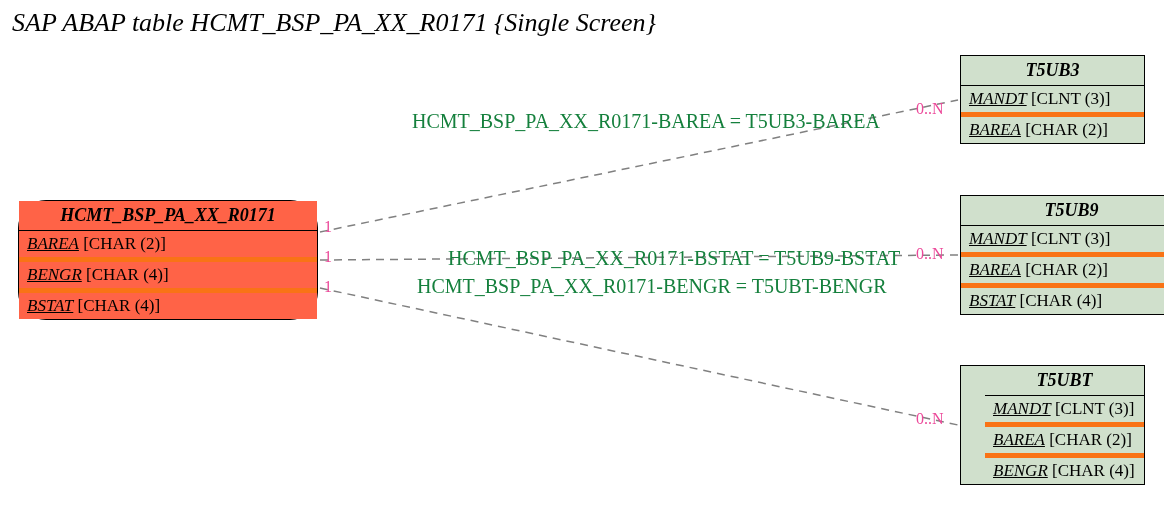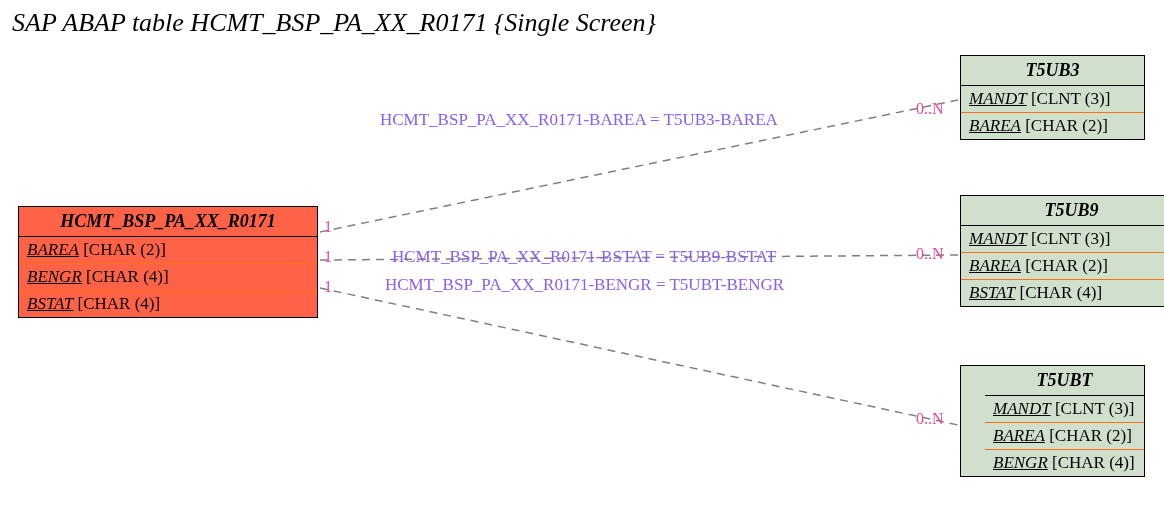--- a/index.html
+++ b/index.html
@@ -29,58 +29,59 @@
   .entity .header {
     font-weight: bold;
     text-align: center;
     padding: 4px 8px;
     border-bottom: 1px solid #000;
     font-size: 18px;
     font-style: italic;
   }
   .entity .row {
     padding: 3px 8px;
-    border-bottom: 1px solid #f97316;
+    border-bottom: 5px solid #f97316;
     font-size: 17px;
   }
   .entity .row:last-child { border-bottom: none; }
   .entity .fname { font-style: italic; text-decoration: underline; }
   .entity .ftype { font-style: normal; }
   .main-entity { background: #ff6347; }
   .main-entity .header { background: #ff6347; }
   .main-entity .row { background: #ff6347; }
   .rel-entity { background: #d0e0cc; }
   .rel-entity .header { background: #d0e0cc; }
   .rel-entity .row { background: #d0e0cc; }
   svg.lines {
     position: absolute;
     top: 0; left: 0;
     width: 1164px; height: 510px;
     pointer-events: none;
   }
   .rel-label {
     position: absolute;
-    font-size: 17px;
-    color: #8b5cf6;
+    font-size: 20px;
+    color: #15803d;
     white-space: nowrap;
     font-family: "Times New Roman", Times, serif;
+    margin-left: 32px;
   }
   .card-label {
     position: absolute;
     font-size: 16px;
     color: #ec4899;
     font-family: "Times New Roman", Times, serif;
   }
 </style>
 </head>
 <body>
 
 <div class="title">SAP ABAP table HCMT_BSP_PA_XX_R0171 {Single Screen}</div>
 
-<div class="entity main-entity" style="left:18px; top:206px; width:300px;">
+<div class="entity main-entity" style="left:18px; top:200px; width:300px;border-radius:28px;">
   <div class="header">HCMT_BSP_PA_XX_R0171</div>
   <div class="row">
     <span class="fname">BAREA</span>
     <span class="ftype">[CHAR (2)]</span>
   </div>
   <div class="row">
     <span class="fname">BENGR</span>
     <span class="ftype">[CHAR (4)]</span>
   </div>
   <div class="row">
@@ -133,21 +134,21 @@
   </div>
 </div>
 
 <svg class="lines">
   <line x1="320" y1="232" x2="958" y2="100" stroke="#808080" stroke-width="1.5" stroke-dasharray="8,6"></line>
   <line x1="320" y1="260" x2="958" y2="255" stroke="#808080" stroke-width="1.5" stroke-dasharray="8,6"></line>
   <line x1="320" y1="288" x2="958" y2="425" stroke="#808080" stroke-width="1.5" stroke-dasharray="8,6"></line>
 </svg>
 
 <div class="rel-label" style="left:380px; top:110px;">HCMT_BSP_PA_XX_R0171-BAREA = T5UB3-BAREA</div>
-<div class="rel-label" style="left:392px; top:247px;">HCMT_BSP_PA_XX_R0171-BSTAT = T5UB9-BSTAT</div>
+<div class="rel-label" style="left:416px; top:247px;">HCMT_BSP_PA_XX_R0171-BSTAT = T5UB9-BSTAT</div>
 <div class="rel-label" style="left:385px; top:275px;">HCMT_BSP_PA_XX_R0171-BENGR = T5UBT-BENGR</div>
 
 <div class="card-label" style="left:324px; top:218px;">1</div>
 <div class="card-label" style="left:324px; top:248px;">1</div>
 <div class="card-label" style="left:324px; top:278px;">1</div>
 
 <div class="card-label" style="left:916px; top:100px;">0..N</div>
 <div class="card-label" style="left:916px; top:245px;">0..N</div>
 <div class="card-label" style="left:916px; top:410px;">0..N</div>
 

